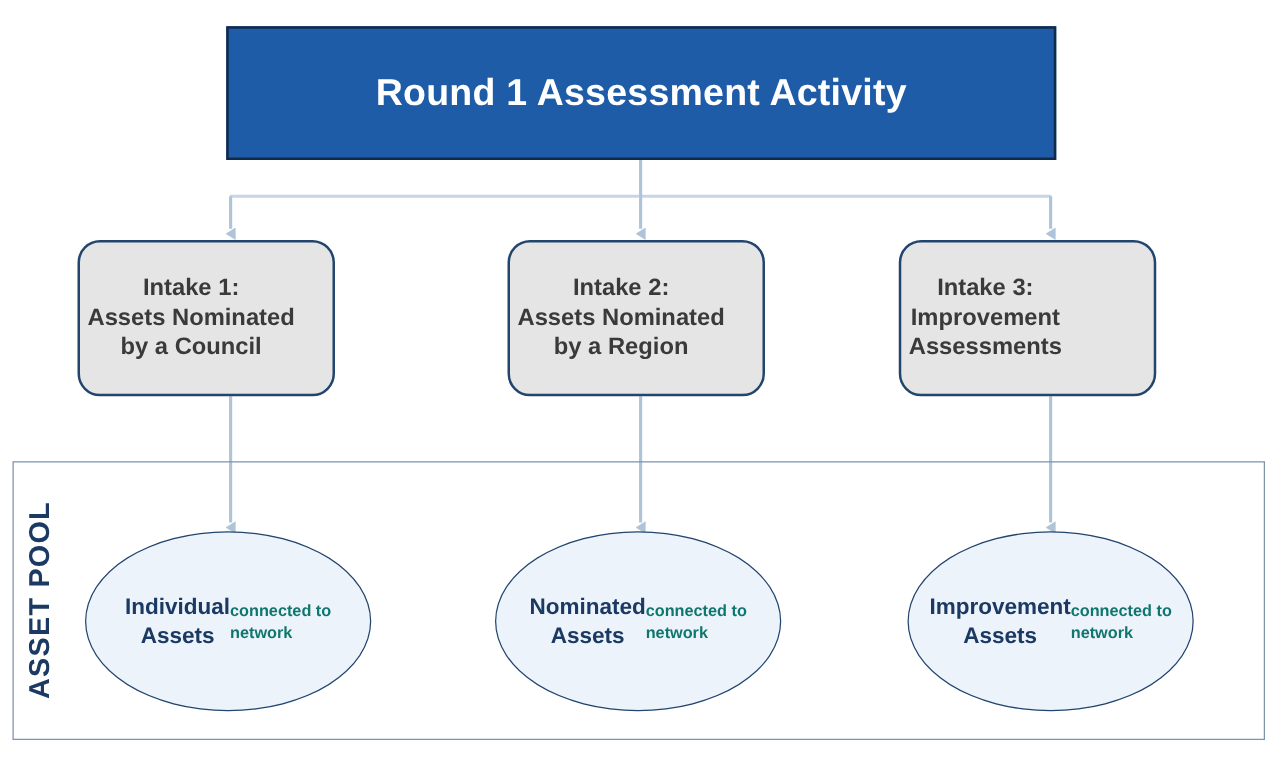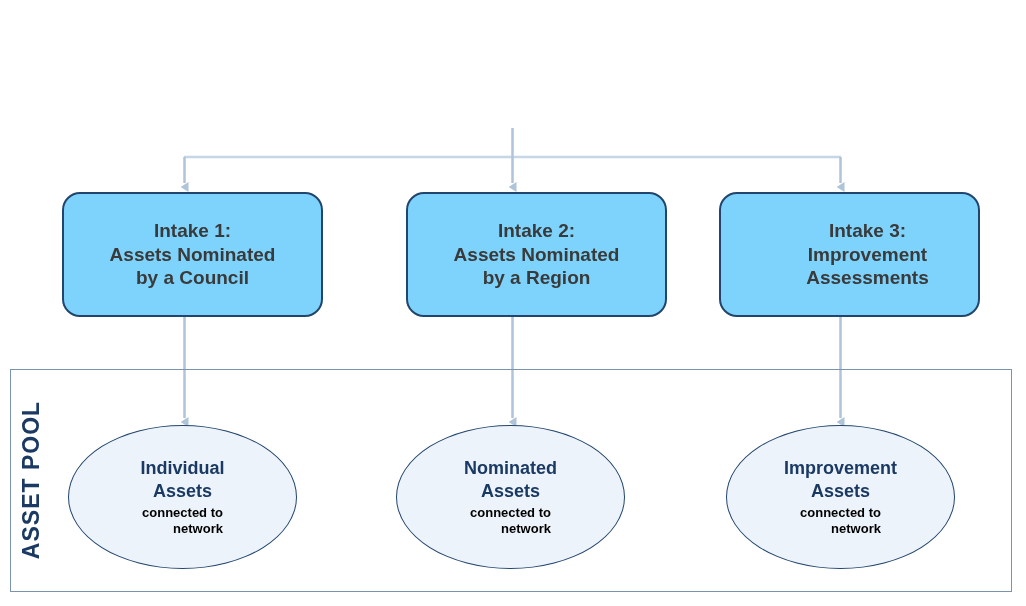--- a/index.html
+++ b/index.html
@@ -47,42 +47,41 @@
     font-size: 30px;
     font-weight: bold;
     letter-spacing: 0.2px;
     text-align: center;
   }
 
   
   .intake-box {
     position: absolute;
     top: 192px;
-    width: 261px;
+    width: 206px;
     height: 125px;
-    background: #7dd3fc;
+    background: #e5e5e5;
     border: 2px solid #22456E;
     border-radius: 18px;
     box-sizing: border-box;
     display: flex;
     align-items: center;
-    justify-content: center;
   }
   .intake-box .intake-label {
     color: #3A3A3A;
     font-size: 19px;
     font-weight: bold;
     line-height: 1.25;
     text-align: center;
     white-space: pre-line;
     padding: 0 6px;
   }
   #intake-1 { left: 62px; }
   #intake-2 { left: 406px; }
-  #intake-3 { left: 719px; padding-left: 36px; }
+  #intake-3 { left: 719px; }
 
   
   .asset-pool {
     position: absolute;
     left: 10px;
     top: 369px;
     width: 1002px;
     height: 223px;
     border: 1.5px solid #7B93AD;
     box-sizing: border-box;
@@ -111,41 +110,41 @@
   .asset-ellipse {
     position: absolute;
     top: 425px;
     width: 229px;
     height: 144px;
     background: #EDF3FB;
     border: 1.6px solid #22456E;
     border-radius: 50%;
     box-sizing: border-box;
     display: flex;
-    flex-direction: column;
+    flex-direction: row;
     align-items: center;
     justify-content: center;
   }
   #ellipse-1 { left: 68px; }
   #ellipse-2 { left: 396px; }
   #ellipse-3 { left: 726px; }
   .asset-ellipse .asset-title {
     color: #1B3A63;
     font-size: 18px;
     font-weight: bold;
     line-height: 1.3;
     text-align: center;
     white-space: pre-line;
   }
   .asset-ellipse .asset-sub {
-    color: #000000;
+    color: #0f766e;
     font-size: 13px;
     font-weight: bold;
     line-height: 1.25;
-    text-align: right;
+    text-align: left;
     white-space: pre-line;
     margin-top: 1px;
   }
 </style>
 </head>
 <body>
 
 <div id="canvas">
 
   <svg id="connectors" viewBox="0 0 1026 606" width="1026" height="606" xmlns="http://www.w3.org/2000/svg">
@@ -163,20 +162,23 @@
 
     <line x1="840.5" y1="157" x2="840.5" y2="183" stroke="#AFC3D9" stroke-width="2.5" marker-end="url(#arrowhead)"></line>
 
     <line x1="184.5" y1="317" x2="184.5" y2="418" stroke="#AFC3D9" stroke-width="2.5" marker-end="url(#arrowhead)"></line>
 
     <line x1="512.5" y1="317" x2="512.5" y2="418" stroke="#AFC3D9" stroke-width="2.5" marker-end="url(#arrowhead)"></line>
 
     <line x1="840.5" y1="317" x2="840.5" y2="418" stroke="#AFC3D9" stroke-width="2.5" marker-end="url(#arrowhead)"></line>
   </svg>
 
+  <div class="header-box">
+    <span class="title">Round 1 Assessment Activity</span>
+  </div>
 
   <div class="intake-box" id="intake-1">
     <span class="intake-label">Intake 1:
 Assets Nominated
 by a Council</span>
   </div>
 
   <div class="intake-box" id="intake-2">
     <span class="intake-label">Intake 2:
 Assets Nominated

